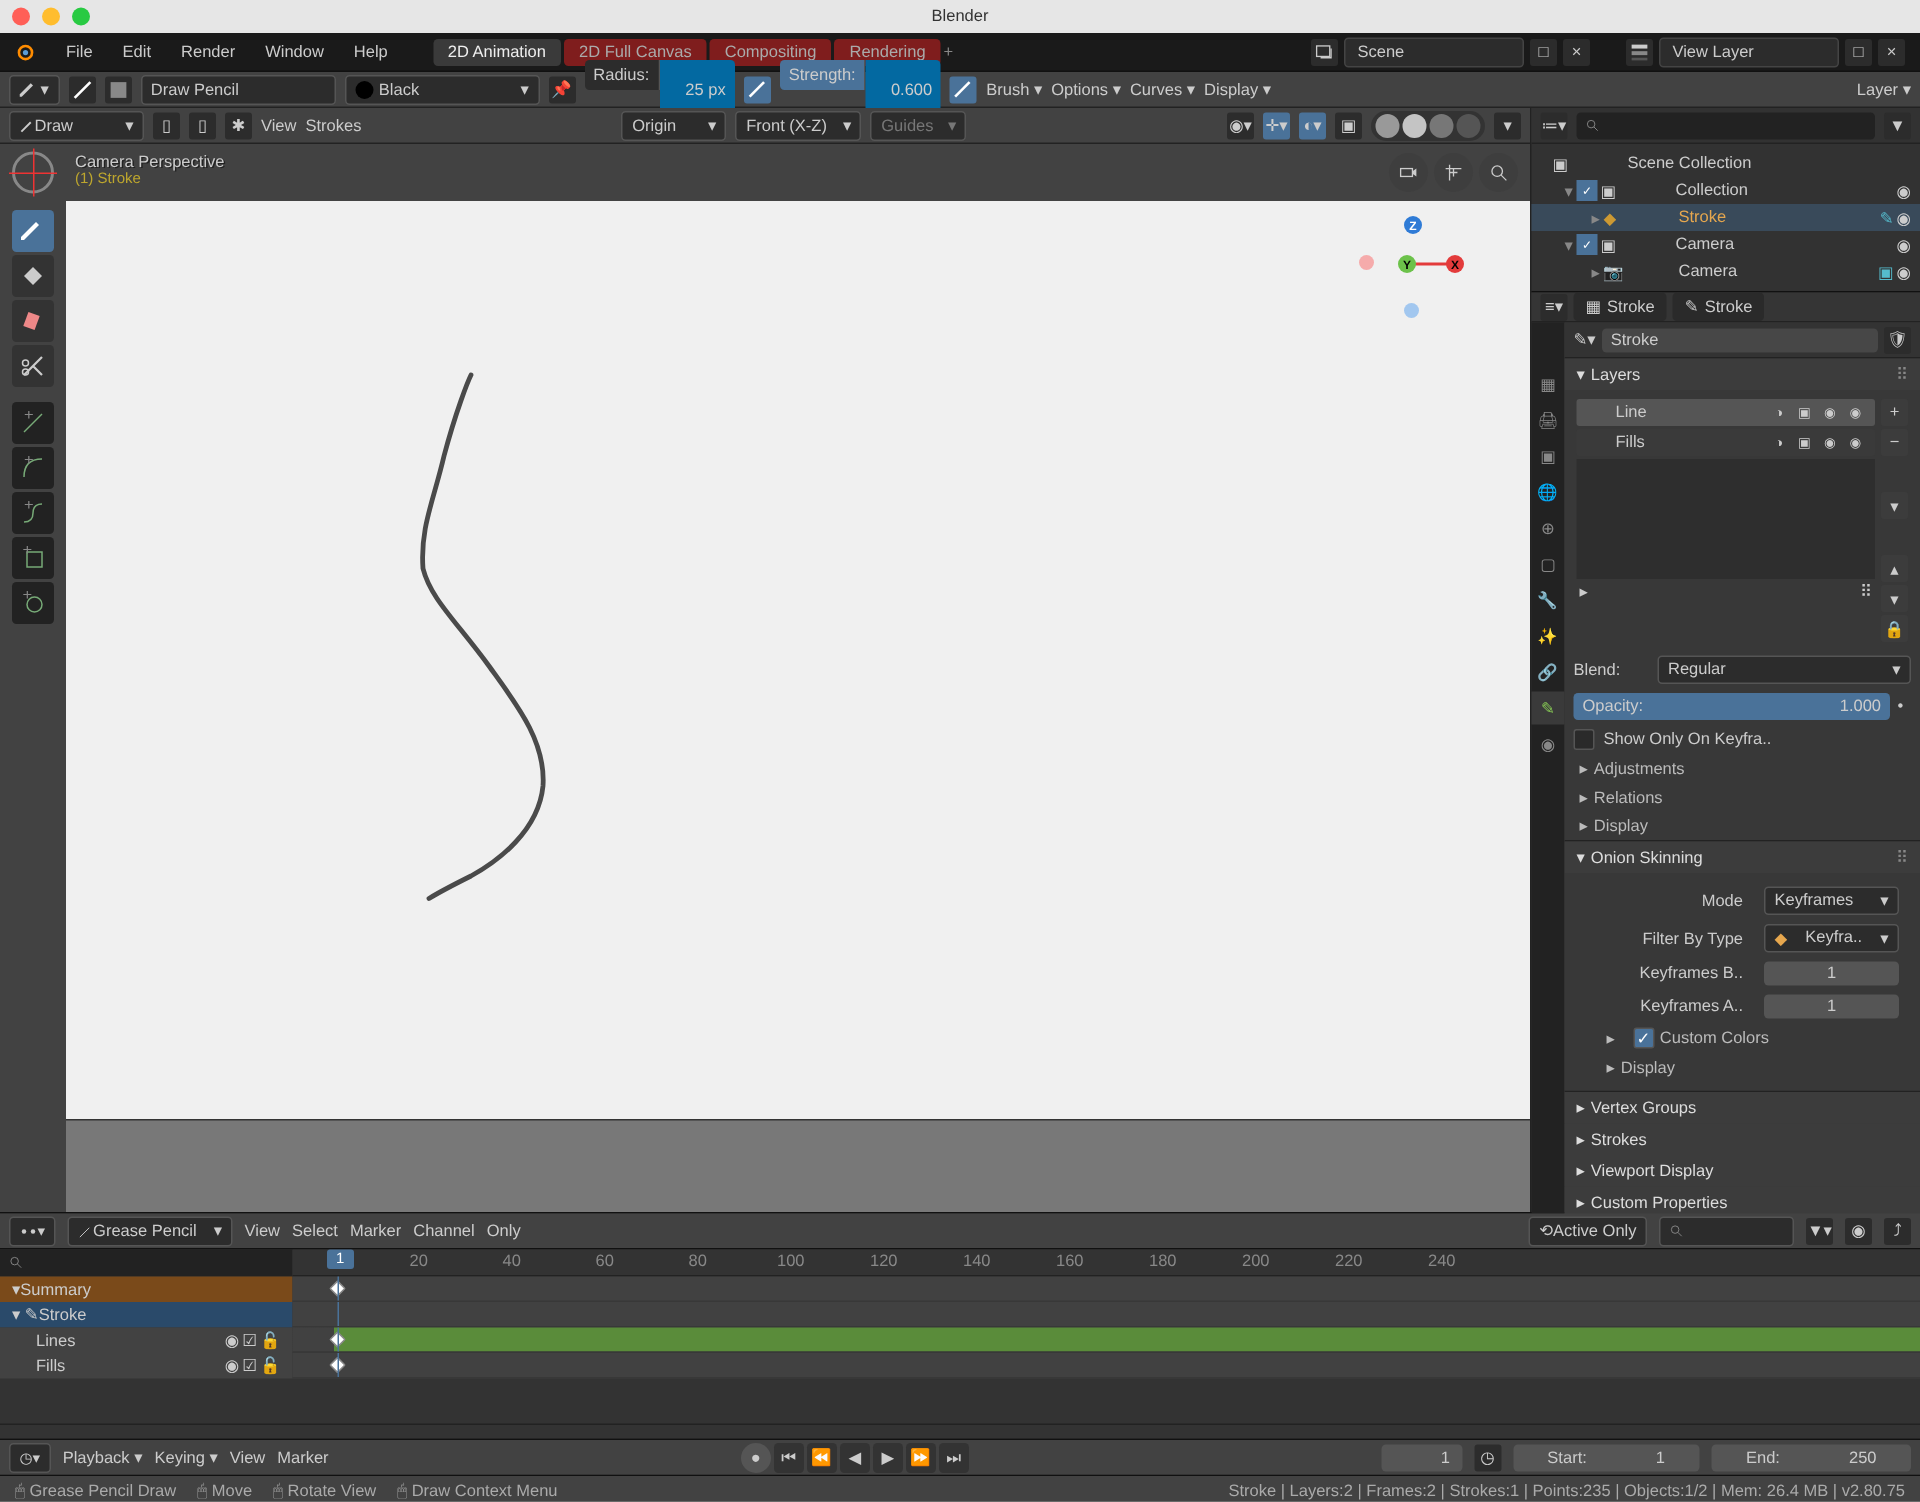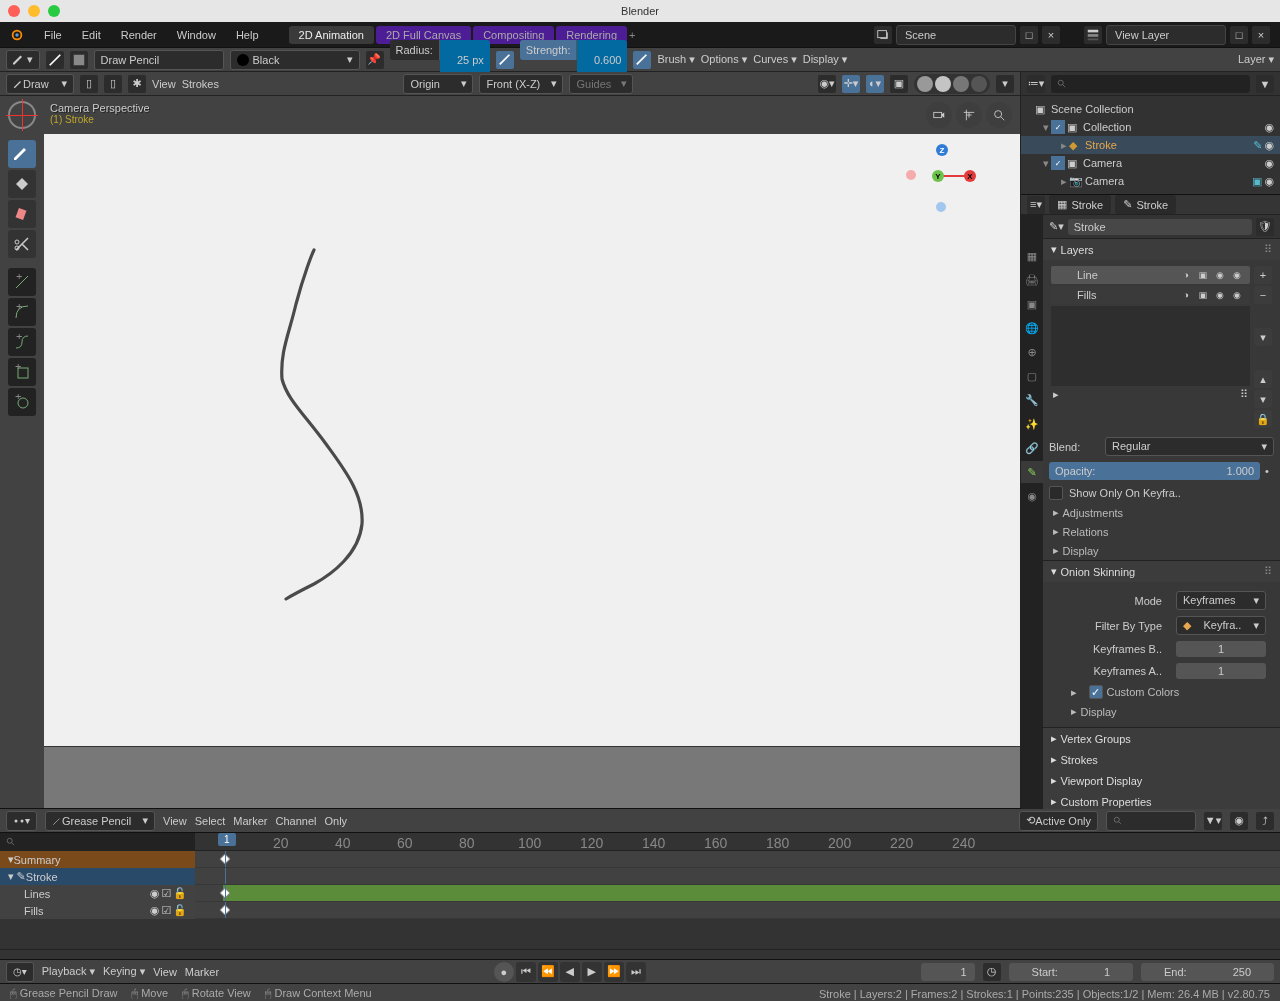--- a/index.html
+++ b/index.html
@@ -8,21 +8,21 @@
 .traffic-lights { display: flex; gap: 8px; }
 .traffic-light { width: 12px; height: 12px; border-radius: 50%; }
 .tl-red { background: #ff5f57; }
 .tl-yellow { background: #ffbd2e; }
 .tl-green { background: #28ca42; }
 .title { position: absolute; left: 50%; transform: translateX(-50%); color: #333; font-weight: 500; }
 .menubar { background: #1a1a1a; height: 26px; display: flex; align-items: center; border-bottom: 1px solid #111; }
 .menubar > * { padding: 0 10px; height: 100%; display: flex; align-items: center; }
 .menu-item { color: #ccc; cursor: pointer; }
 .tabs { display: flex; margin-left: 10px; gap: 2px; }
-.tab { background: #4c1d95; color: #aaa; padding: 3px 10px; border-radius: 3px; cursor: pointer; }
+.tab { background: #7f1d1d; color: #aaa; padding: 3px 10px; border-radius: 3px; cursor: pointer; }
 .tab.active { background: #3a3a3a; color: #eee; }
 .tab-add { color: #888; cursor: pointer; }
 .menubar-right { margin-left: auto; display: flex; align-items: center; gap: 4px; }
 .scene-box { background: #2c2c2c; border: 1px solid #444; border-radius: 3px; padding: 2px 8px; height: 20px; display: flex; align-items: center; width: 120px; }
 .icon-btn { width: 18px; height: 18px; background: #2c2c2c; border-radius: 2px; display: flex; align-items: center; justify-content: center; color: #ccc; cursor: pointer; }
 .header2 { background: #424242; height: 24px; display: flex; align-items: center; padding: 0 6px; gap: 6px; border-bottom: 1px solid #222; }
 .hdr-dropdown { background: #2c2c2c; border: 1px solid #555; border-radius: 3px; padding: 2px 6px; height: 20px; display: flex; align-items: center; color: #ccc; font-size: 10px; }
 .hdr-dropdown.wide { width: 130px; }
 .slider-lbl { background: #2c2c2c; border-radius: 3px 0 0 3px; padding: 2px 6px; height: 20px; display: flex; align-items: center; border-right: 1px solid #555; }
 .slider-val { background: #0369a1; padding: 20px 6px; height: 20px; display: flex; align-items: center; border-radius: 0 3px 3px 0; width: 50px; justify-content: flex-end; }
@@ -54,21 +54,21 @@
 .outliner { height: 130px; border-bottom: 1px solid #111; }
 .outl-hdr { background: #323232; height: 24px; display: flex; align-items: center; padding: 0 6px; gap: 6px; border-bottom: 1px solid #222; }
 .outl-search { flex: 1; background: #222; height: 18px; border-radius: 3px; padding: 0 6px; display: flex; align-items: center; }
 .outl-tree { padding: 4px 0; font-size: 11px; }
 .outl-row { display: flex; align-items: center; height: 18px; padding: 0 6px; }
 .outl-row.selected { background: #394a5a; }
 .outl-row .indent1 { width: 16px; }
 .outl-row .indent2 { width: 34px; }
 .outl-row .toggle { width: 8px; color: #888; }
 .outl-row .icon { width: 16px; }
-.outl-row .label { flex: 1; }
+.outl-row .label { flex: 1; margin-left: 34px; }
 .outl-row .vis-icons { display: flex; gap: 2px; }
 .props-tabs-wrap { display: flex; flex: 1; }
 .props-vtabs { width: 22px; background: #222; display: flex; flex-direction: column; padding-top: 30px; }
 .vtab { width: 22px; height: 22px; display: flex; align-items: center; justify-content: center; color: #888; cursor: pointer; margin-bottom: 2px; }
 .vtab.active { background: #3a3a3a; color: #8c5; }
 .props-panel { flex: 1; overflow-y: auto; background: #383838; }
 .props-hdr { background: #353535; height: 24px; display: flex; align-items: center; padding: 0 6px; gap: 4px; border-bottom: 1px solid #222; }
 .props-tab { background: #2a2a2a; padding: 3px 8px; border-radius: 3px; display: flex; align-items: center; gap: 4px; }
 .prop-path { background: #333; height: 24px; display: flex; align-items: center; padding: 0 6px; gap: 4px; border-bottom: 1px solid #222; }
 .prop-path-pill { background: #474747; border-radius: 3px; padding: 2px 6px; flex: 1; }
@@ -93,21 +93,21 @@
 .label-row { display: flex; align-items: center; padding: 3px 6px; gap: 6px; }
 .label-row .lbl-l { flex: 1; text-align: right; padding-right: 8px; }
 .label-row .sel-r { width: 90px; background: #2c2c2c; border: 1px solid #555; border-radius: 3px; padding: 2px 6px; display: flex; justify-content: space-between; }
 .num-box { background: #555; border-radius: 3px; padding: 2px 6px; width: 90px; text-align: center; }
 .timeline { height: 175px; background: #333; border-top: 1px solid #111; display: flex; flex-direction: column; }
 .tl-hdr { background: #424242; height: 24px; display: flex; align-items: center; padding: 0 6px; gap: 8px; border-bottom: 1px solid #111; }
 .tl-body { flex: 1; display: flex; flex-direction: column; }
 .tl-search-row { display: flex; height: 18px; }
 .tl-search { width: 195px; background: #222; padding: 0 6px; display: flex; align-items: center; }
 .tl-ruler { flex: 1; background: #333; position: relative; height: 18px; border-bottom: 1px solid #222; }
-.tl-tick { position: absolute; top: 2px; color: #888; font-size: 14px; }
+.tl-tick { position: absolute; top: 2px; color: #888; font-size: 11px; }
 .tl-playhead { position: absolute; top: 0; background: #4a7299; padding: 1px 6px; border-radius: 2px; color: #fff; font-size: 10px; }
 .tl-tracks { flex: 1; position: relative; }
 .tl-track-row { display: flex; height: 17px; }
 .tl-track-label { width: 195px; display: flex; align-items: center; padding: 0 8px; }
 .tl-track-label.summary { background: #7a4a1a; }
 .tl-track-label.stroke { background: #2a4a6a; }
 .tl-track-label.child { background: #424242; padding-left: 24px; }
 .tl-track-label .lbl-icons { margin-left: auto; display: flex; gap: 2px; }
 .tl-track-lane { flex: 1; background: #414141; position: relative; border-bottom: 1px solid #383838; }
 .tl-track-lane.green { background: linear-gradient(to right, #414141 28px, #5a8c3a 28px); }
@@ -230,21 +230,21 @@
   <div class="menu-item"><span>Brush</span> ▾</div>
   <div class="menu-item"><span>Options</span> ▾</div>
   <div class="menu-item"><span>Curves</span> ▾</div>
   <div class="menu-item"><span>Display</span> ▾</div>
   <div class="menu-item" style="margin-left:auto"><span>Layer</span> ▾</div>
 </div>
 
 <div class="main-layout">
   <div class="viewport-area">
     <div class="viewport-hdr">
-      <div class="hdr-dropdown" style="width:68px">
+      <div class="hdr-dropdown" style="width:90px">
           <svg width="10" height="10" viewBox="0 0 16 16">
             <path d="M2 14L12 4" stroke="#ccc" stroke-width="2"></path>
           </svg> 
           <span>Draw</span> 
           <span style="margin-left:auto">▾</span>
         </div>
       <div class="icon-btn">▯</div>
       <div class="icon-btn">▯</div>
       <div class="icon-btn">✱</div>
       <div class="menu-item">View</div>

